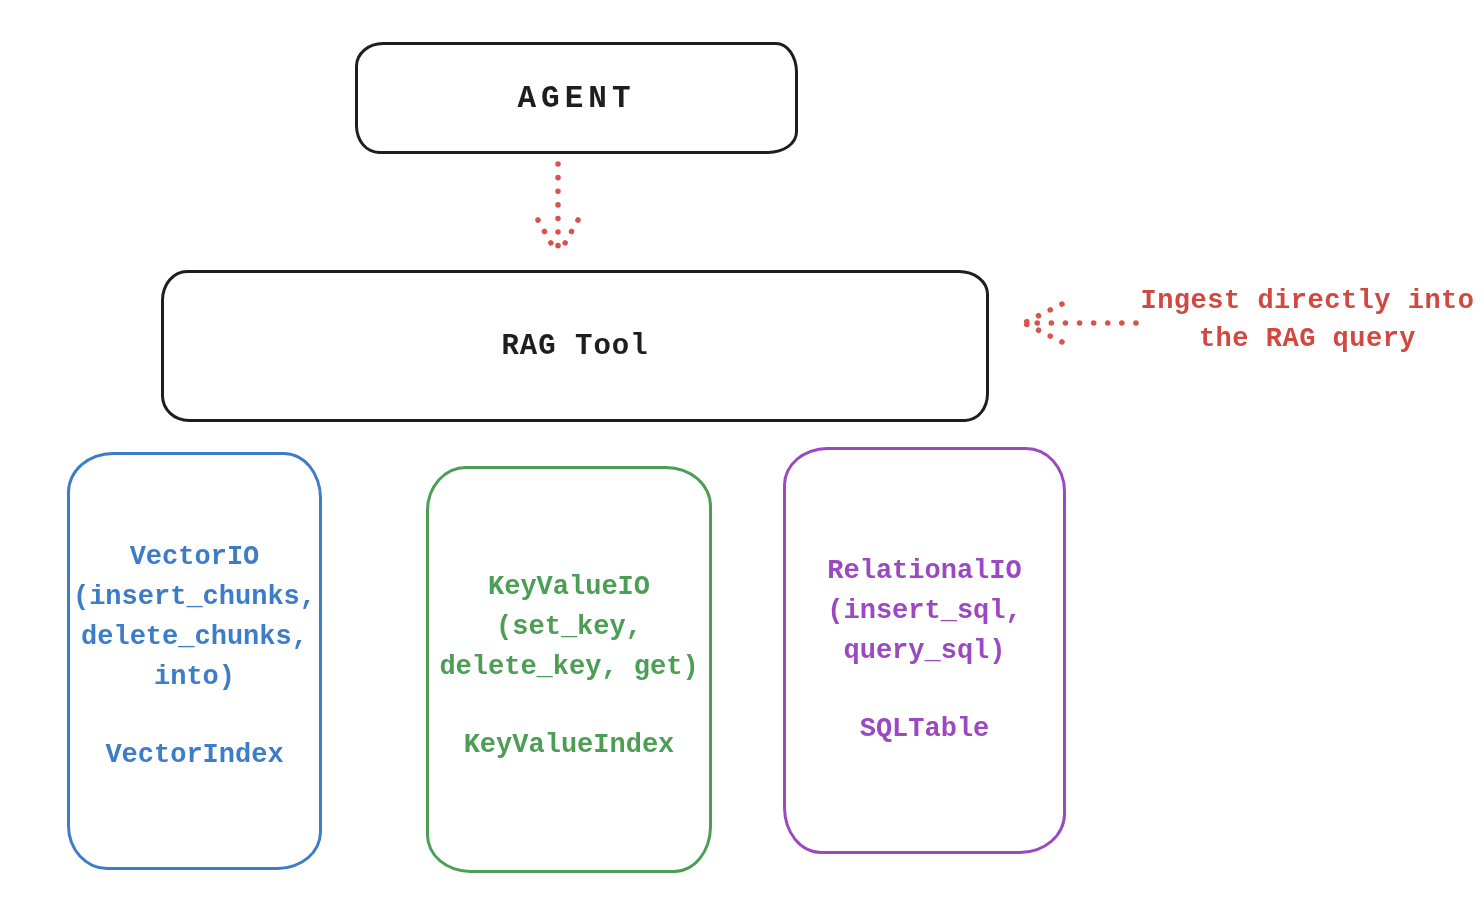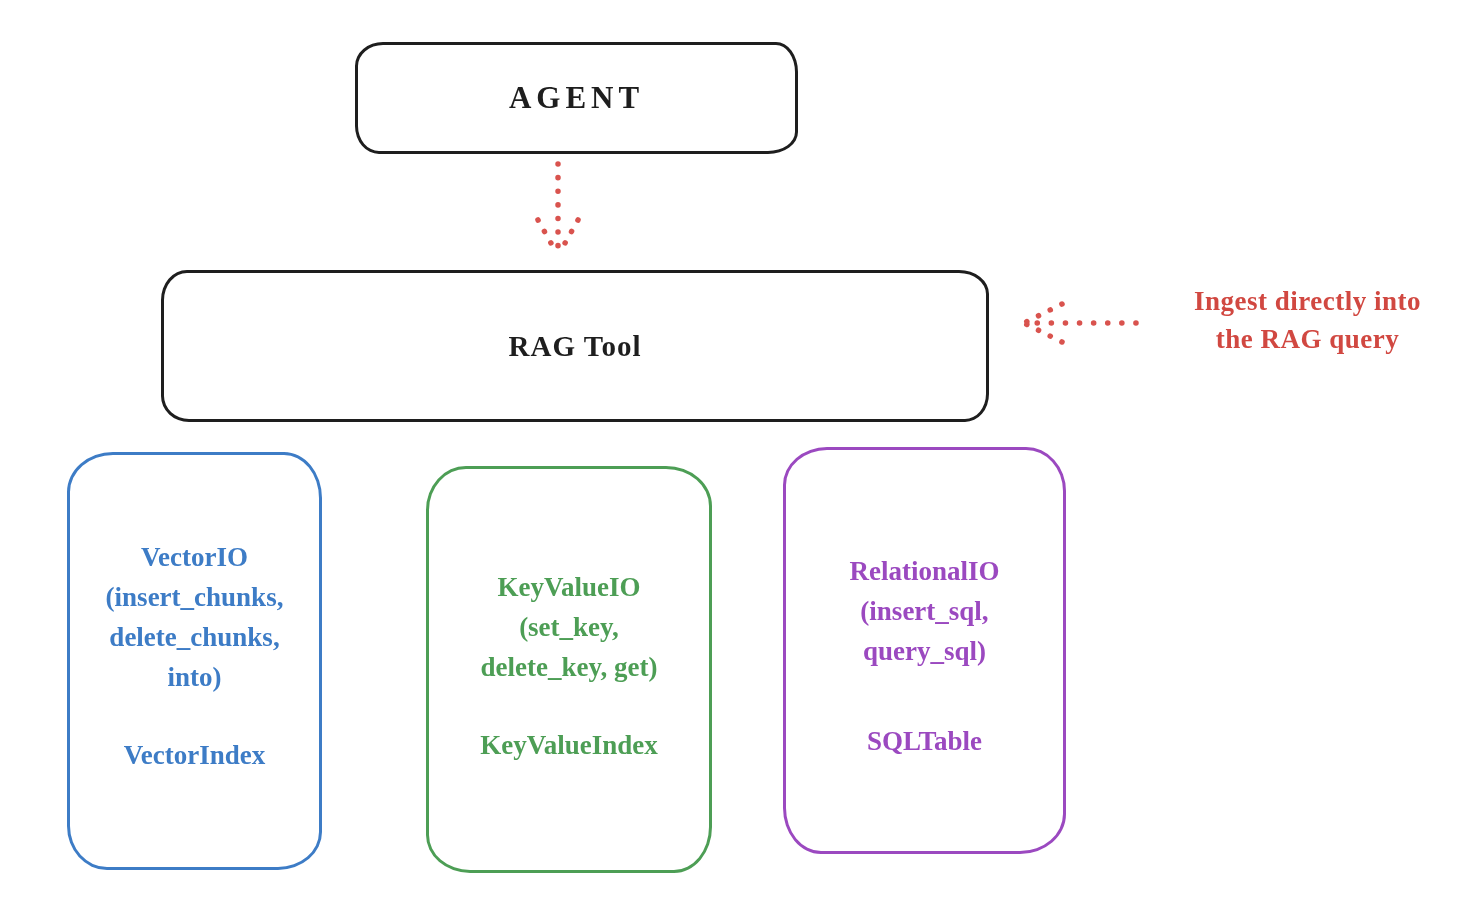--- a/index.html
+++ b/index.html
@@ -6,21 +6,21 @@
     margin: 0;
     padding: 0;
     background: #ffffff;
   }
   .canvas {
     position: relative;
     width: 1484px;
     height: 910px;
     background: #ffffff;
     overflow: hidden;
-    font-family: Liberation Serif, serif;
+    font-family: Liberation Mono, monospace;
   }
   .box {
     position: absolute;
     box-sizing: border-box;
     background: #ffffff;
     display: flex;
     align-items: center;
     justify-content: center;
   }
   .black-box {
@@ -139,21 +139,21 @@
 
   <div class="box io-box io-keyvalue" style="border-color: rgb(77, 158, 85); color: rgb(77, 158, 85);">
     <div class="io-lines">
       <div>KeyValueIO</div>
       <div>(set_key,</div>
       <div>delete_key, get)</div>
     </div>
     <div class="io-index">KeyValueIndex</div>
   </div>
 
-  <div class="box io-box io-relational" style="border-color: rgb(155, 73, 192); color: rgb(155, 73, 192); gap: 12px;">
+  <div class="box io-box io-relational" style="border-color: rgb(155, 73, 192); color: rgb(155, 73, 192);">
     <div class="io-lines">
       <div>RelationalIO</div>
       <div>(insert_sql,</div>
       <div>query_sql)</div>
     </div>
     <div class="io-index">SQLTable</div>
   </div>
 
 </div>
 

